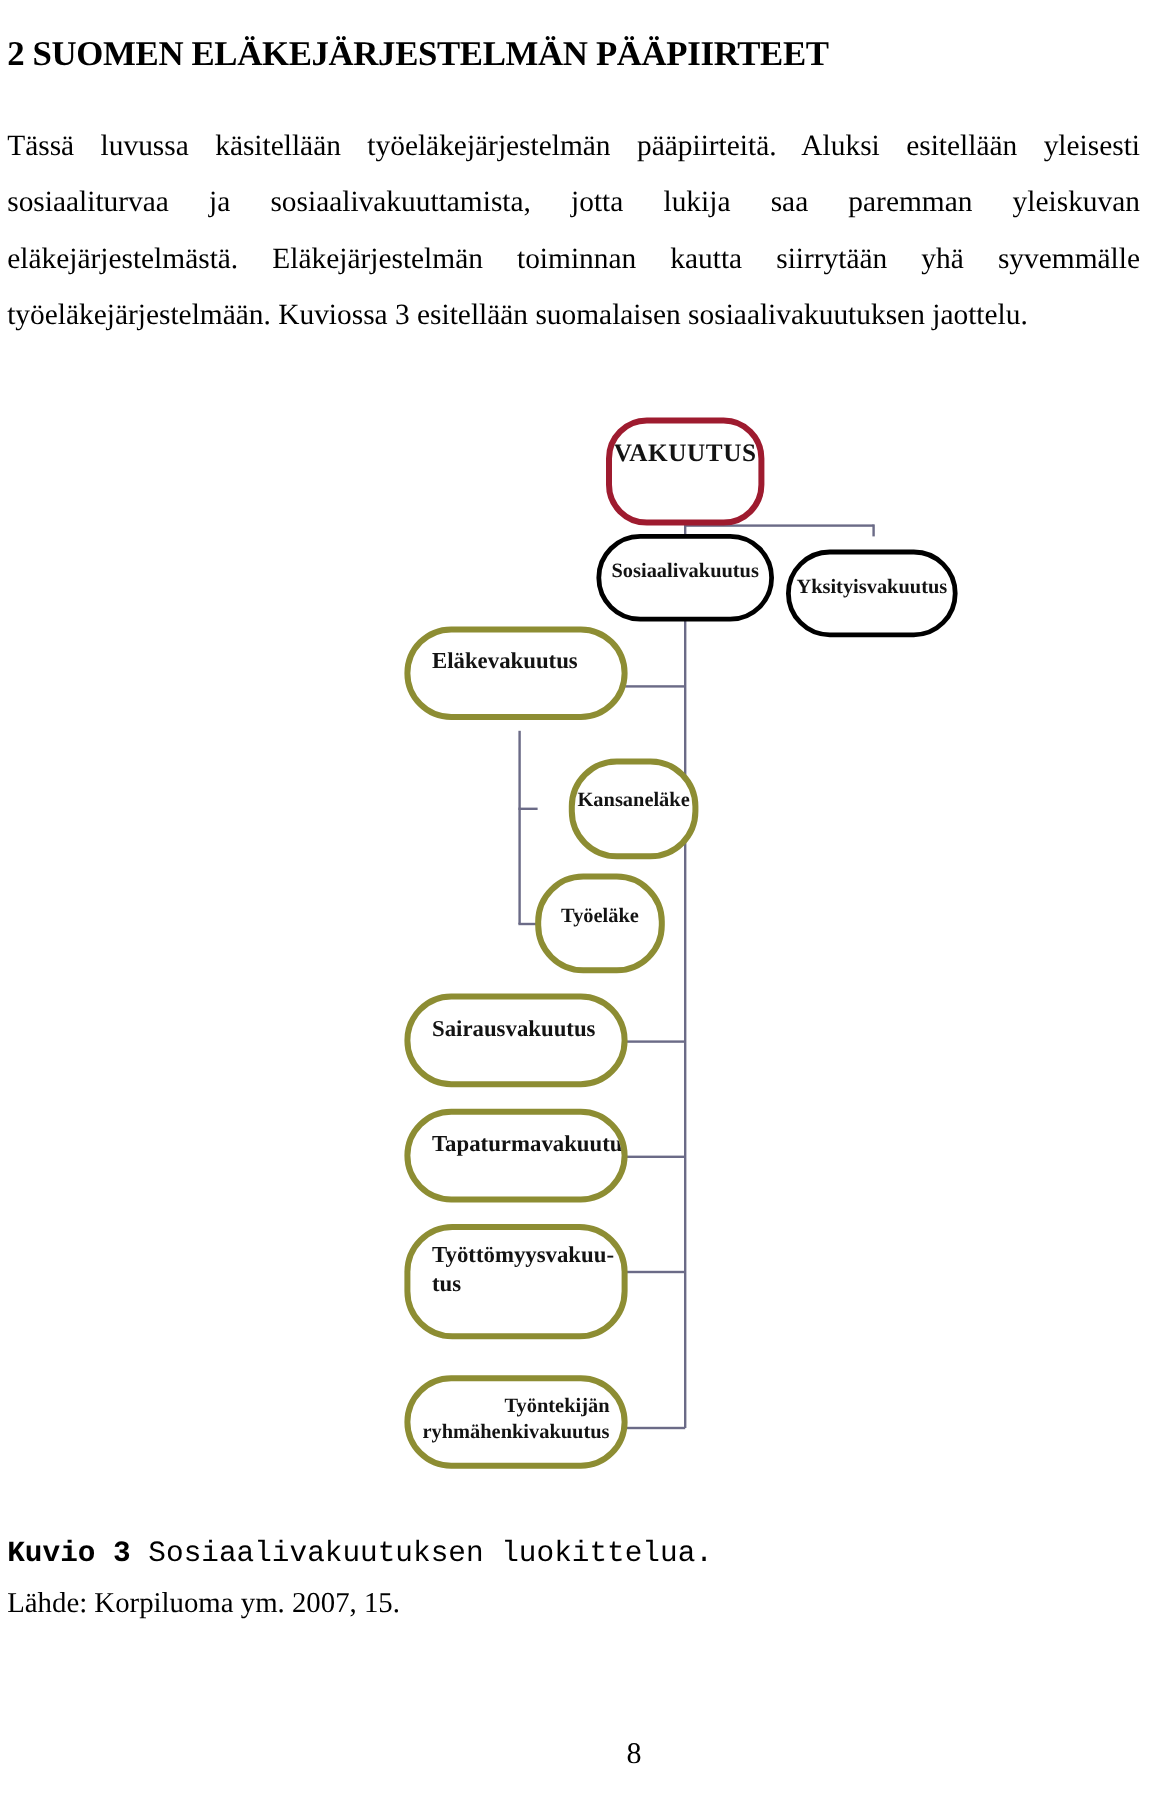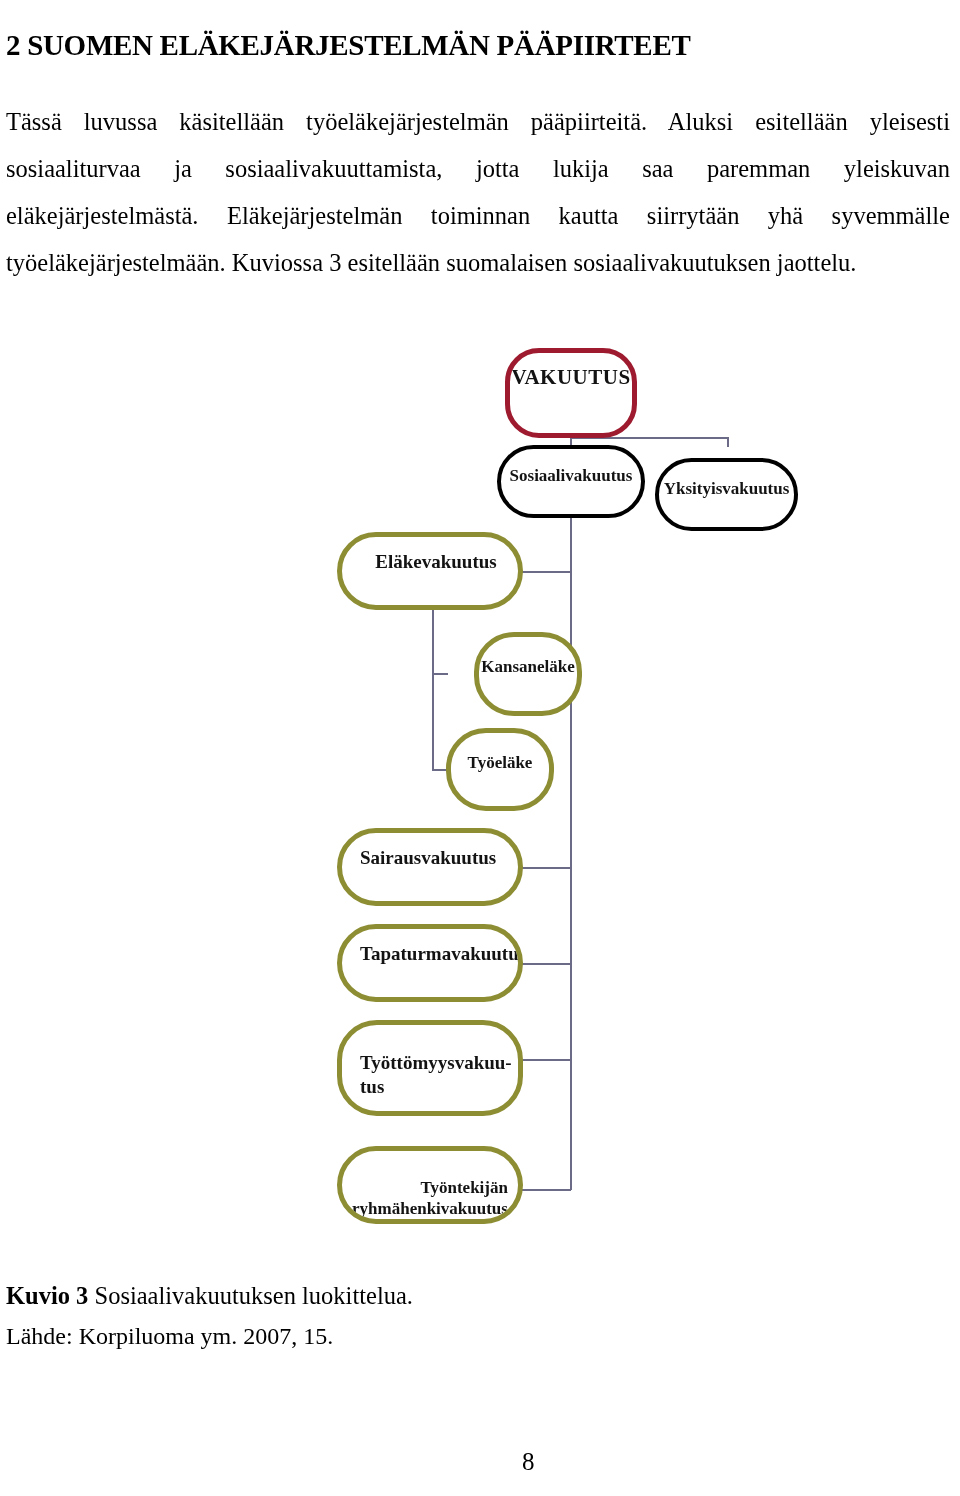--- a/index.html
+++ b/index.html
@@ -113,21 +113,21 @@
   .node.olive.leftish {
     align-items: flex-start;
     justify-content: flex-start;
   }
   .node.olive.leftish .node-label {
     text-align: left;
     padding-left: 18px;
     padding-top: 14px;
   }
   .node.olive.twoline .node-label {
-    padding-top: 26px;
+    padding-top: 10px;
     line-height: 1.25;
   }
 
   
   .conn {
     position: absolute;
     background: #6B6B87;
   }
   .conn.h { height: 1.6px; }
   .conn.v { width: 1.6px; }
@@ -135,20 +135,21 @@
   
   .caption-block {
     position: absolute;
     left: 6px;
     top: 1276px;
     width: 800px;
   }
   .caption-line-1 {
     font-size: 24.5px;
     line-height: 40px;
+    font-family: Liberation Mono, monospace;
   }
   .caption-line-1 b { font-weight: bold; }
   .caption-line-2 {
     font-size: 24px;
     line-height: 40px;
   }
 
   
   .page-number {
     position: absolute;
@@ -196,21 +197,21 @@
     </div>
 
     <div class="node slate" style="left:497px; top:115px; width:148px; height:73px;">
       <span class="node-label">Sosiaalivakuutus</span>
     </div>
 
     <div class="node slate" style="left:655px; top:128px; width:143px; height:73px;">
       <span class="node-label">Yksityisvakuutus</span>
     </div>
 
-    <div class="node olive leftish" style="left:337px; top:202px; width:186px; height:78px;justify-content:center;">
+    <div class="node olive leftish" style="left:337px; top:192px; width:186px; height:78px;">
       <span class="node-label">Eläkevakuutus</span>
     </div>
 
     <div class="node olive small" style="left:446px; top:302px; width:108px; height:84px;margin-left:28px;">
       <span class="node-label">Kansaneläke</span>
     </div>
 
     <div class="node olive small" style="left:446px; top:398px; width:108px; height:83px;">
       <span class="node-label">Työeläke</span>
     </div>

